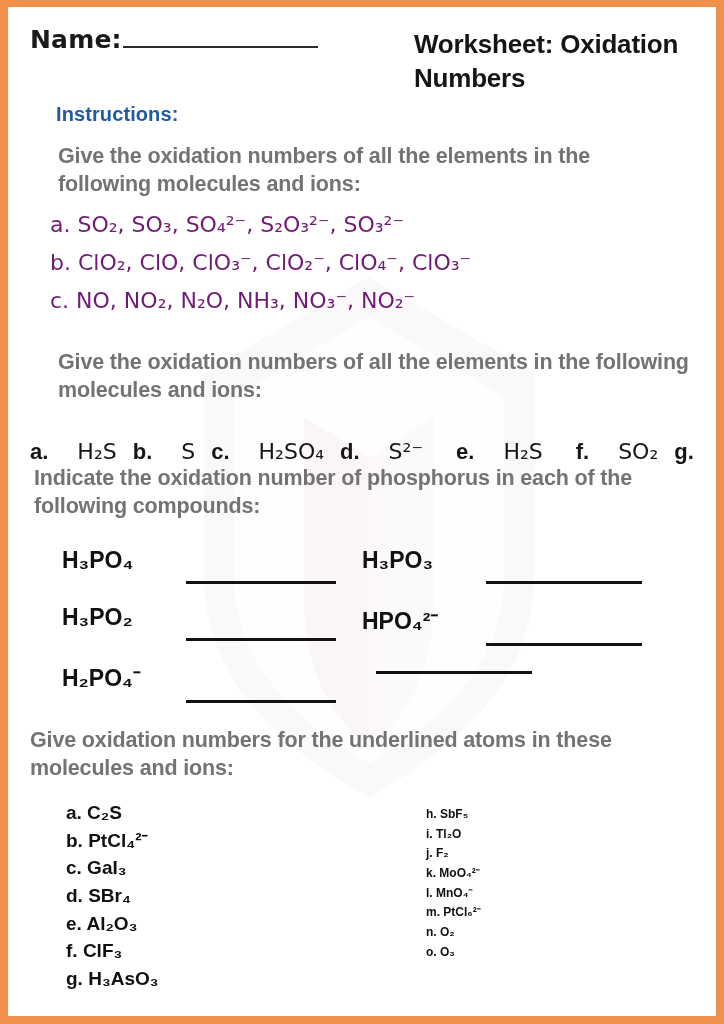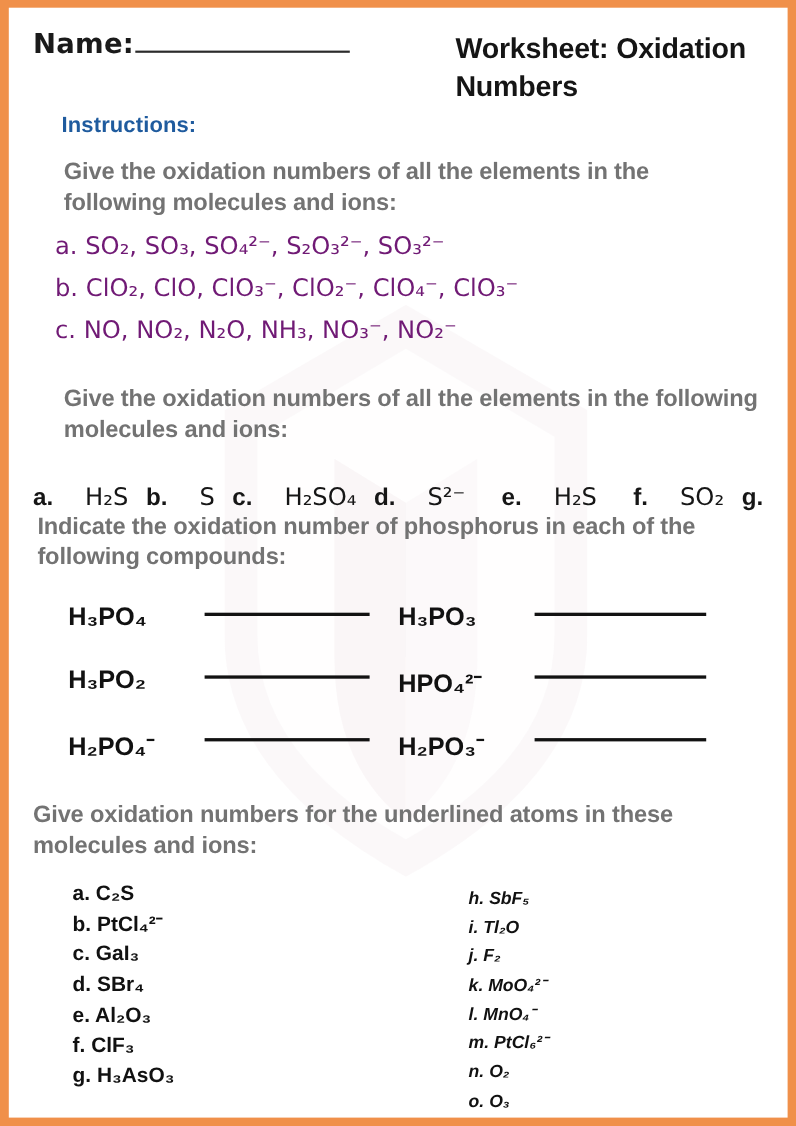--- a/index.html
+++ b/index.html
@@ -109,21 +109,21 @@
   #row-ag .frm { font-weight: 400; margin-left: 20px; }
   #row-ag .sp  { display: inline-block; width: 9px; }
   #row-ag .spw { display: inline-block; width: 26px; }
 
   
   #pgrid {
     position: absolute; left: 54px; top: 540px;
     width: 600px;
   }
   .prow { display: flex; align-items: flex-start; height: 57px; }
-  .pcell { display: flex; align-items: flex-start; }
+  .pcell { display: flex; align-items: flex-end; }
   .pcell.left  { width: 300px; }
   .pcell.right { width: 300px; }
   .pformula {
     font-size: 23px; font-weight: bold; color: #111;
     font-family: "Liberation Sans", sans-serif;
     white-space: nowrap;
   }
   .pblank {
     height: 0; border-bottom: 3.5px solid #121212;
     margin-left: 14px; position: relative; top: 10px;
@@ -138,24 +138,23 @@
   }
   #blist-right {
     position: absolute; left: 418px; top: 798px;
   }
   #blist-left .bitem {
     font-size: 19px; line-height: 1.455;
     font-weight: bold; color: #111;
     white-space: nowrap;
   }
   #blist-right .bitem {
-    font-size: 16px; line-height: 1.64;
+    font-size: 12px; line-height: 1.64;
     font-weight: bold; color: #111;
     white-space: nowrap;
-    font-style: italic;
   }
 </style>
 </head>
 <body>
 
 <div id="page" style="background: rgb(240, 144, 74);">
   <div id="sheet" style="background: rgb(255, 255, 255);">
 
     <svg id="watermark" viewBox="0 0 330 560" xmlns="http://www.w3.org/2000/svg" aria-hidden="true">
       <g fill="#f3e9ec">
@@ -233,21 +232,20 @@
             <span class="pblank"></span>
           </div>
         </div>
 
         <div class="prow">
           <div class="pcell left">
             <span class="pformula pw-wide">H₂PO₄⁻</span>
             <span class="pblank"></span>
           </div>
           <div class="pcell right">
-            <span class="pformula pw-wide">H₂PO₃⁻</span>
             <span class="pblank"></span>
           </div>
         </div>
 
       </div>
 
       <div class="prompt" id="prompt-4">Give oxidation numbers for the underlined atoms in these molecules and ions:</div>
 
       <div id="blist-left">
         <div class="bitem">a. C₂S</div>

